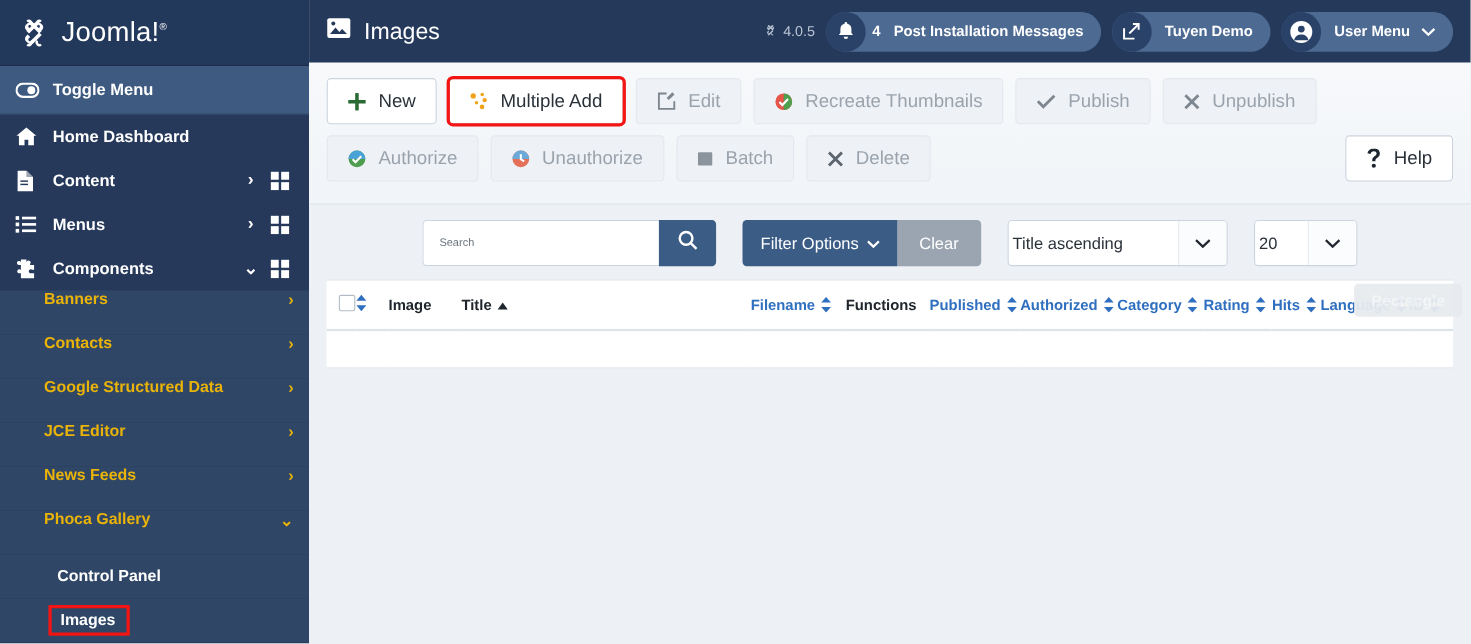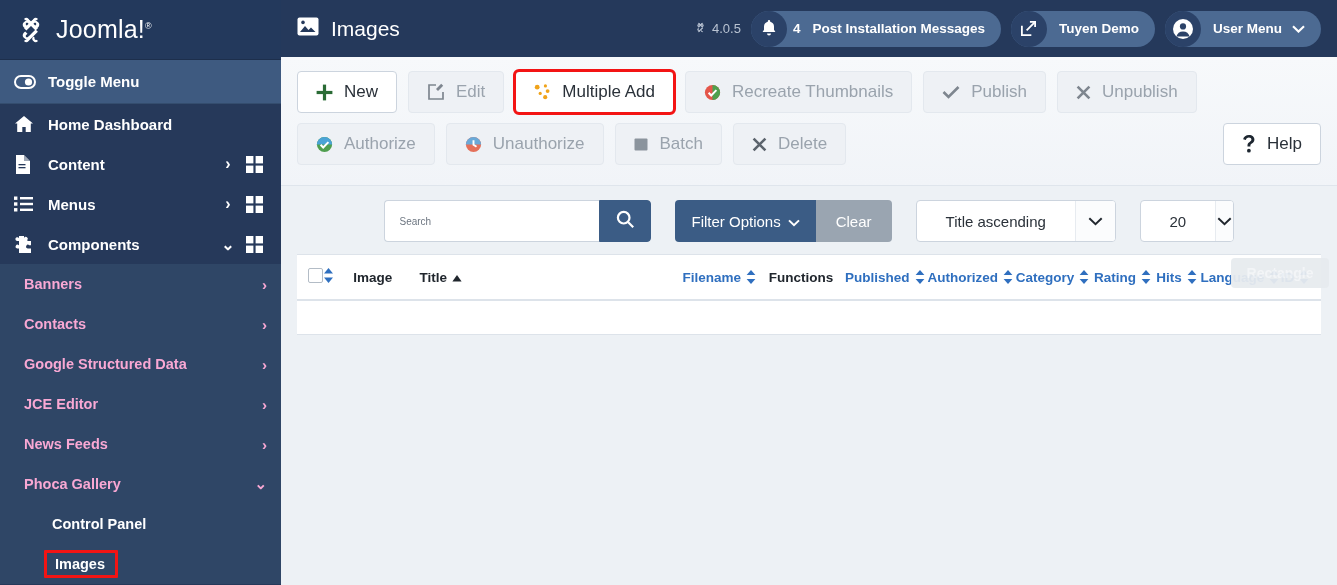--- a/index.html
+++ b/index.html
@@ -43,22 +43,22 @@
     height: 40px; display: flex; align-items: center;
     padding: 0 14px; color: #fff; font-size: 15px; font-weight: 600;
     position: relative;
   }
   .nav-item .ic { width: 26px; flex: 0 0 26px; display: flex; align-items: center; }
   .nav-item .lbl { margin-left: 8px; flex: 1 1 auto; white-space: nowrap; }
   .nav-item .chev { width: 26px; text-align: center; font-size: 16px; font-weight: 700; }
   .nav-item .grid-ic { width: 26px; display: flex; justify-content: center; }
 
   .sub-item {
-    height: 40px; display: flex; align-items: center;
-    padding: 0 14px 0 24px; color: #f9a8d4; font-size: 14.5px; font-weight: 600;
+    height: 40px; display: flex; align-items: flex-start;
+    padding: 0 14px 0 40px; color: #eab308; font-size: 14.5px; font-weight: 600;
     background: #2f4666;
   }
   .sub-item .lbl { flex: 1 1 auto; white-space: nowrap; }
   .sub-item .chev { width: 18px; text-align: right; font-size: 15px; font-weight: 700; }
 
   .sub-item2 {
     height: 40px; display: flex; align-items: center;
     padding: 0 14px 0 52px; color: #ffffff; font-size: 14.5px; font-weight: 600;
     background: #2f4666;
   }
@@ -132,21 +132,21 @@
     padding: 0 16px; display: flex; align-items: center; gap: 7px; height: 42px;
   }
   .clear-btn {
     background: #9aa5b1; color: #fff; font-size: 15px; border-radius: 0 4px 4px 0;
     padding: 0 20px; display: flex; align-items: center; height: 42px;
   }
   .select-wrap {
     height: 42px; border: 1px solid #ccd4de; border-radius: 4px; background: #fff;
     display: flex; align-items: center; margin-left: 14px; overflow: hidden;
   }
-  .select-wrap .sv { padding: 0 29px; font-size: 15px; color: #2a3139; white-space: nowrap; }
+  .select-wrap .sv { padding: 0 4px; font-size: 15px; color: #2a3139; white-space: nowrap; }
   .select-wrap .sarrow {
     width: 44px; height: 42px; border-left: 1px solid #e7ebf0; background: #fbfcfd;
     display: flex; align-items: center; justify-content: center; margin-left: auto;
   }
   .sel-sort { width: 200px; }
   .sel-limit { width: 94px; }
 
   
   .table-wrap { margin: 0 16px; }
   .tbl { width: 100%; border-collapse: collapse; background: #fff; }
@@ -386,41 +386,41 @@
         <div class="btn btn-white">
           <span class="gi">
             <svg width="17" height="17" viewBox="0 0 17 17" fill="#2a6b35">
               <rect x="6.9" y="0.6" width="3.2" height="15.8"></rect>
                 <rect x="0.6" y="6.9" width="15.8" height="3.2"></rect>
             </svg>
           </span>
           <span>New</span>
         </div>
 
-        <div class="btn btn-dis">
-          <span class="gi">
-            <svg width="18" height="18" viewBox="0 0 18 18" fill="none" stroke="#7e868f" stroke-width="1.7">
-              <path d="M9 2H2v14h14V9"></path>
-              <path d="m11 8 5.2-5.2-2-2L9 6z" fill="#7e868f" stroke="none"></path>
-            </svg>
-          </span>
-          <span>Edit</span>
-        </div>
-
         <div class="btn btn-white hl-box">
           <span class="gi">
             <svg width="17" height="16" viewBox="0 0 17 16">
               <circle cx="3.2" cy="3.2" r="2.4" fill="#f0a31a"></circle>
               <circle cx="11.4" cy="1.9" r="1.6" fill="#f0a31a"></circle>
               <circle cx="13.6" cy="7.1" r="1.9" fill="#f0a31a"></circle>
               <circle cx="6.2" cy="9.4" r="1.6" fill="#f0a31a"></circle>
               <circle cx="11.2" cy="13.2" r="2.1" fill="#f0a31a"></circle>
             </svg>
           </span>
           <span>Multiple Add</span>
+        </div>
+
+        <div class="btn btn-dis">
+          <span class="gi">
+            <svg width="18" height="18" viewBox="0 0 18 18" fill="none" stroke="#7e868f" stroke-width="1.7">
+              <path d="M9 2H2v14h14V9"></path>
+              <path d="m11 8 5.2-5.2-2-2L9 6z" fill="#7e868f" stroke="none"></path>
+            </svg>
+          </span>
+          <span>Edit</span>
         </div>
 
         <div class="btn btn-dis">
           <span class="gi">
             <svg width="17" height="17" viewBox="0 0 17 17">
               <circle cx="8.5" cy="8.5" r="7.6" fill="#e4564a"></circle>
               <path d="M8.5.9a7.6 7.6 0 0 1 0 15.2z" fill="#4ea04e"></path>
               <path d="m4.6 8.7 2.6 2.8 5.2-5.4" fill="none" stroke="#fff" stroke-width="2"></path>
             </svg>
           </span>

